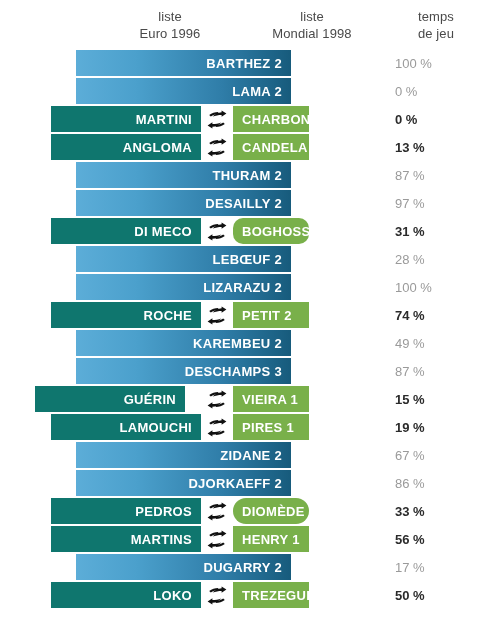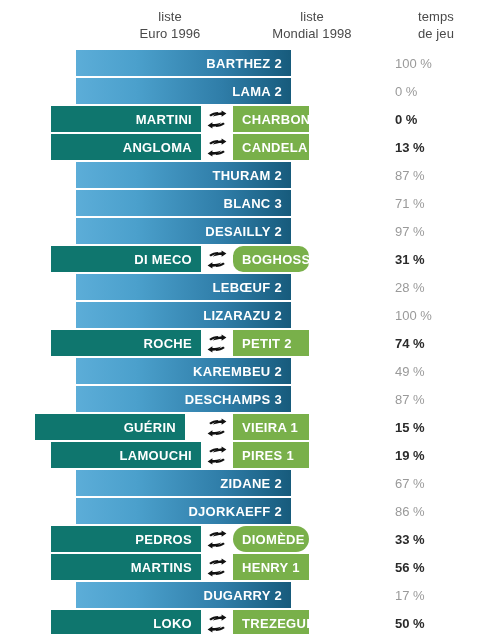--- a/index.html
+++ b/index.html
@@ -188,26 +188,20 @@
         <div class="pct strong">13 %</div>
       </div>
       <div class="row">
         <div class="bar bar-blue">
           <span class="name">THURAM 2</span>
         </div>
         <div class="pct plain">87 %</div>
       </div>
       <div class="row">
         <div class="bar bar-blue">
-          <span class="name">BLANC 3</span>
-        </div>
-        <div class="pct plain">71 %</div>
-      </div>
-      <div class="row">
-        <div class="bar bar-blue">
           <span class="name">DESAILLY 2</span>
         </div>
         <div class="pct plain">97 %</div>
       </div>
       <div class="row">
         <div class="bar bar-orange" style="left: 51px; width: 150px;">
           <span class="name">DI MECO</span>
         </div>
         <div class="swap" style="left: 201px;">
           <svg width="20" height="19" viewBox="0 0 20 19" aria-hidden="true">

